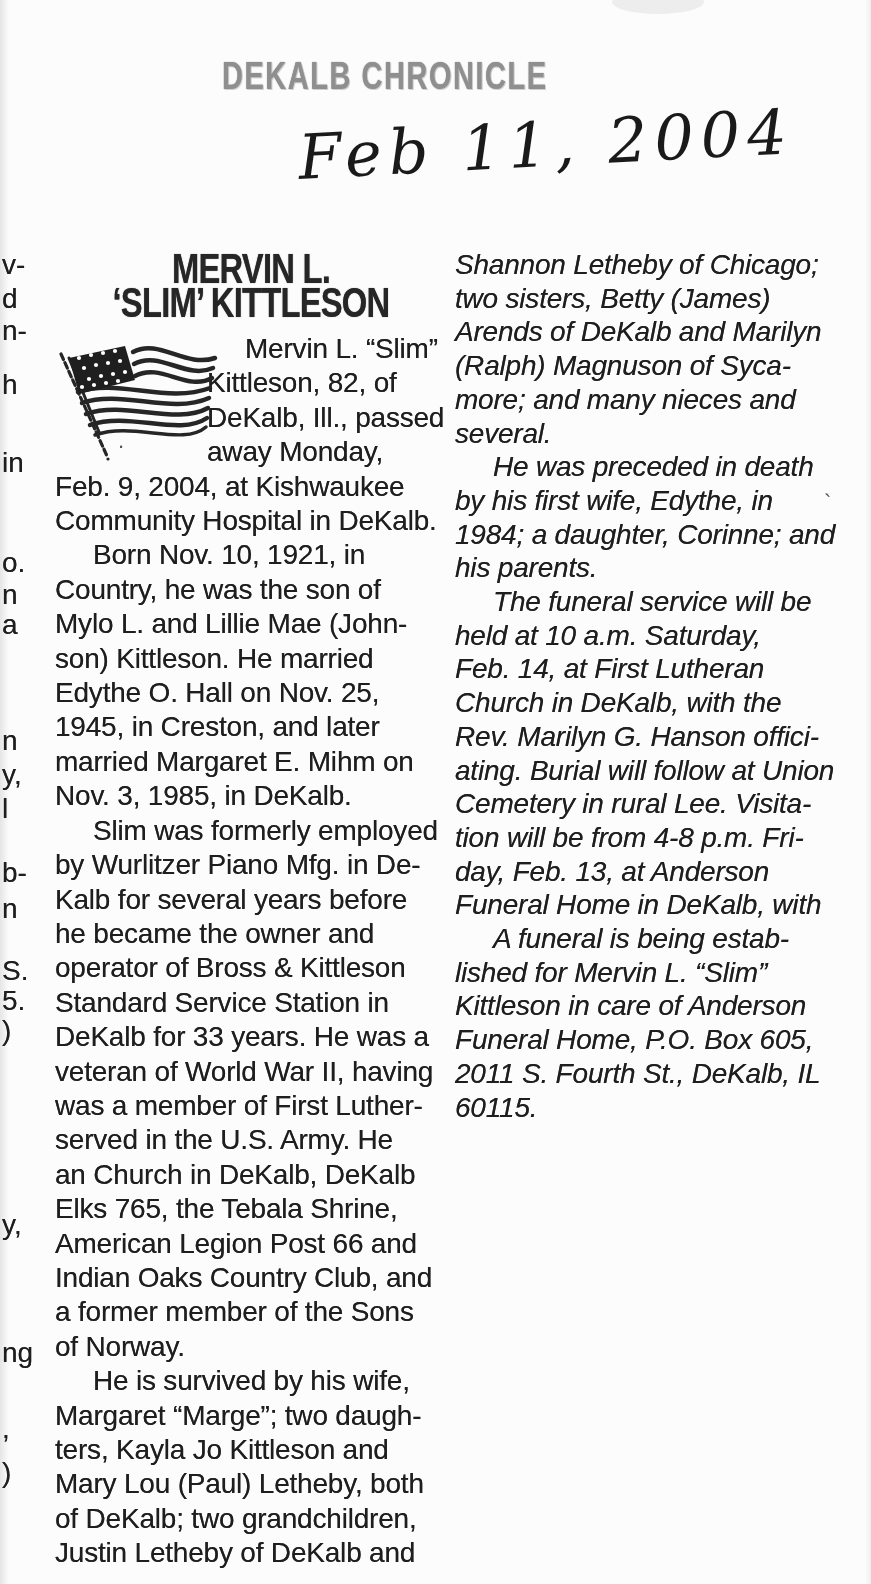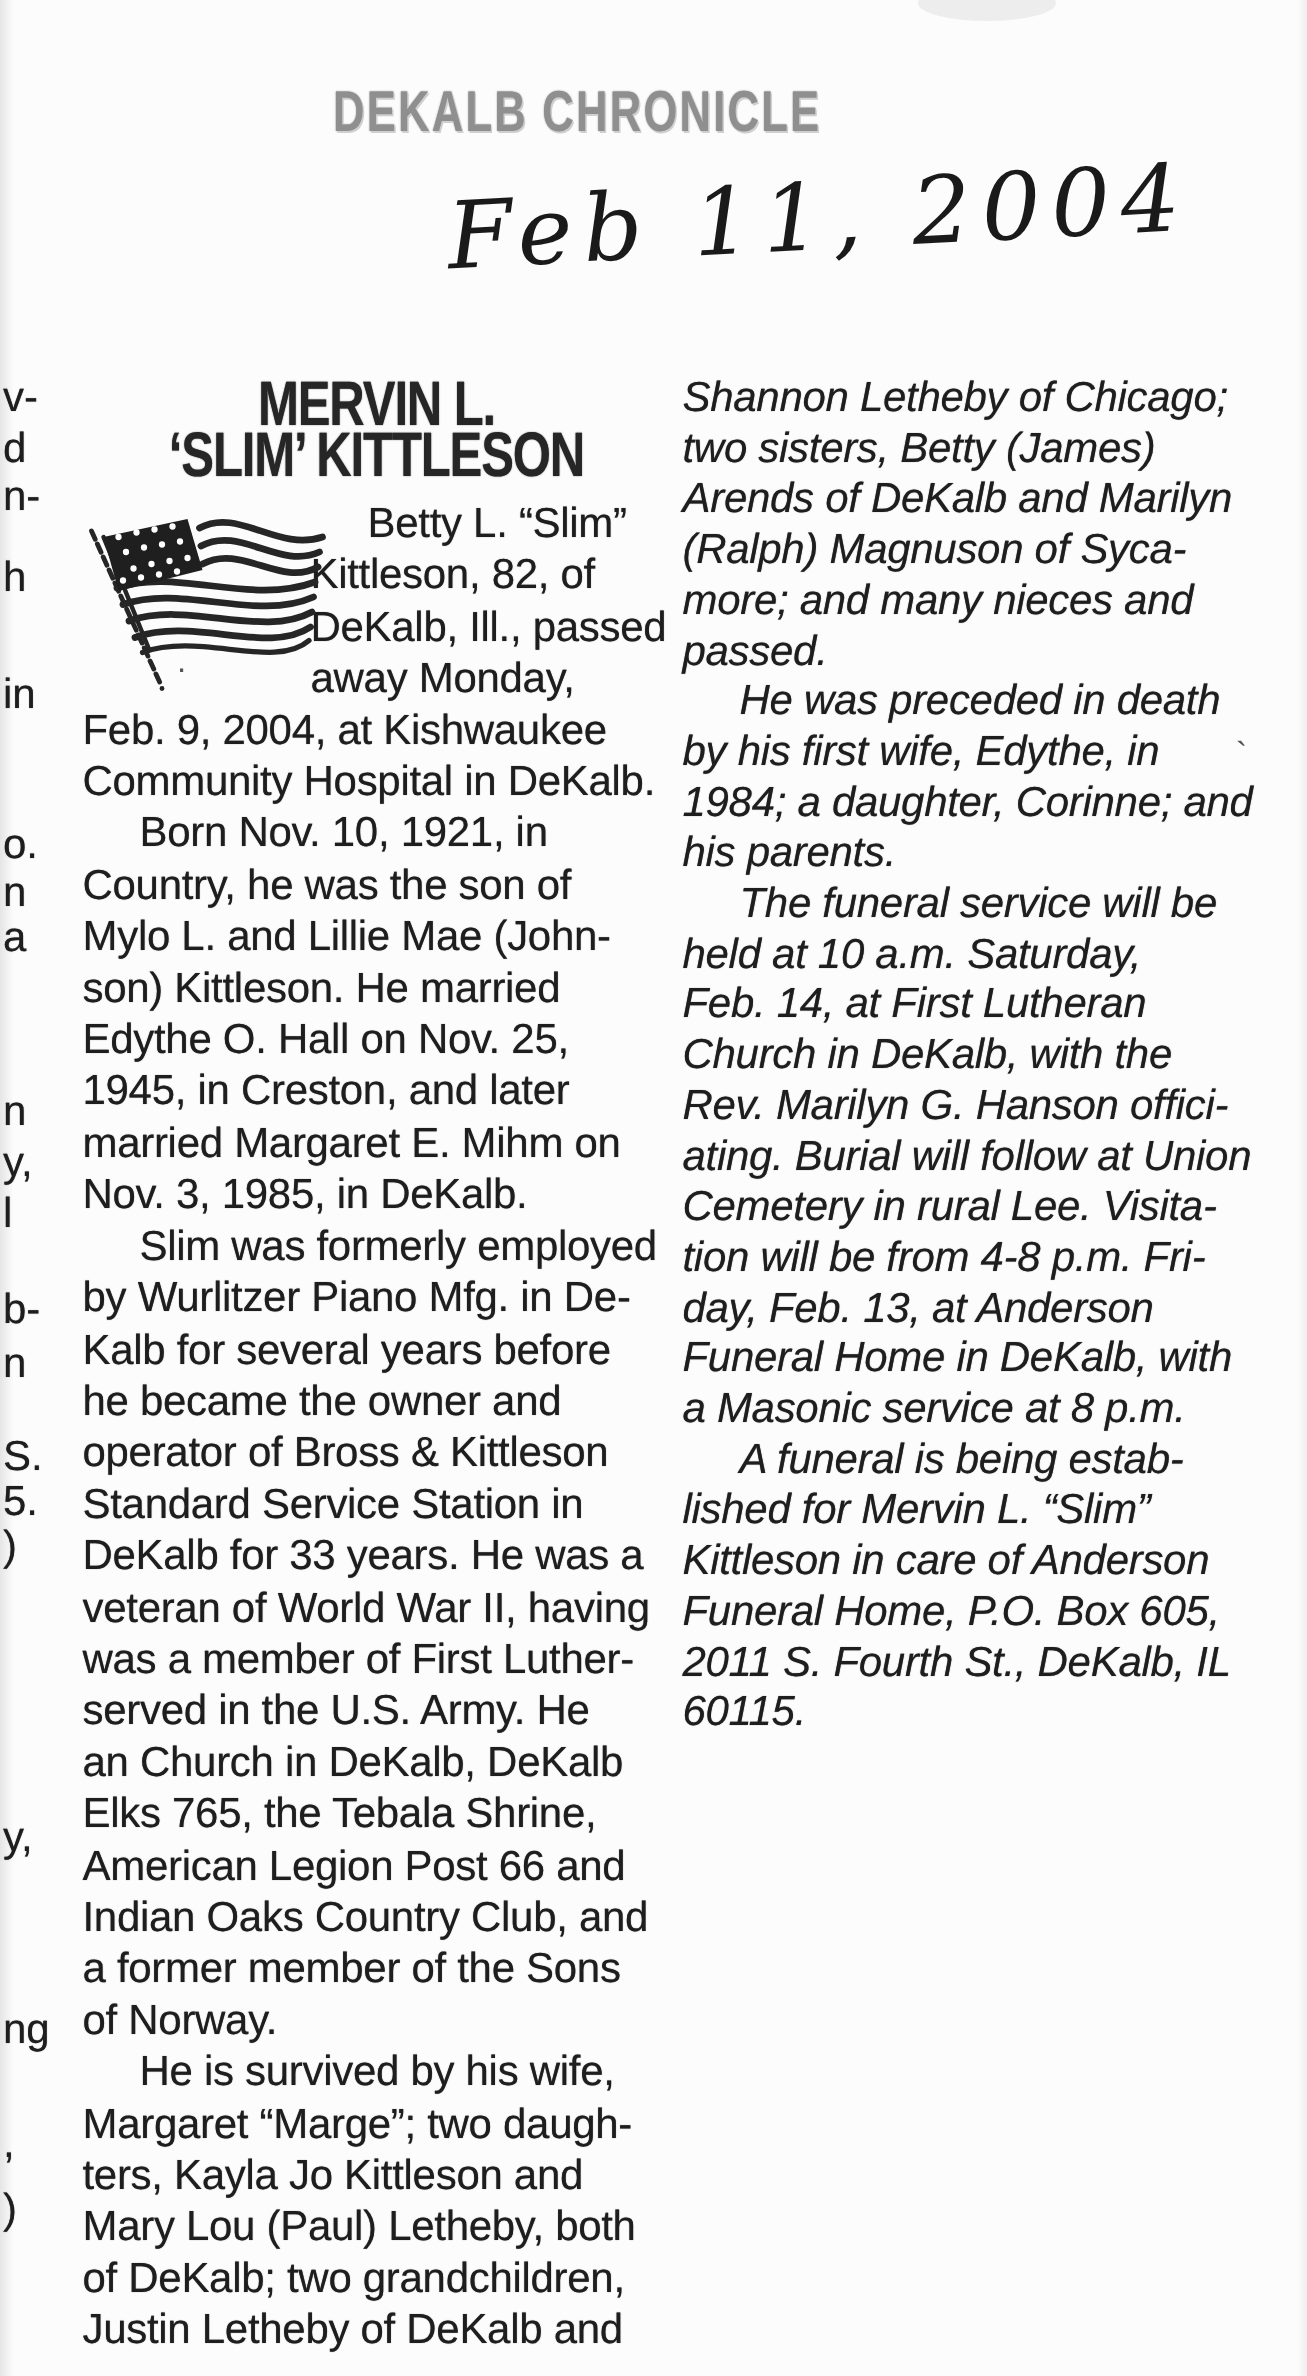--- a/index.html
+++ b/index.html
@@ -108,21 +108,21 @@
             <circle cx="66" cy="46" r="2.1"></circle>
               <circle cx="78" cy="44" r="2.1"></circle>
             <circle cx="35" cy="59" r="2.1"></circle>
               <circle cx="47" cy="57" r="2.1"></circle>
             <circle cx="59" cy="55" r="2.1"></circle>
               <circle cx="71" cy="53" r="2.1"></circle>
           </g>
         </svg>
       </span>
       <div>
-          <div class="tl">Betty L. “Slim”</div>
+          <div class="tl">Mervin L. “Slim”</div>
           <div class="tl">Kittleson, 82, of</div>
           <div class="tl">DeKalb, Ill., passed</div>
           <div class="tl">away Monday,</div>
         </div>
     </div>
     <div class="para">
         <div class="tl">Feb. 9, 2004, at Kishwaukee</div>
         <div class="tl">Community Hospital in DeKalb.</div>
       </div>
     <div class="para indent">
@@ -163,40 +163,39 @@
       </div>
   </div>
 
   <div class="colR">
     <div class="para">
         <div class="tl">Shannon Letheby of Chicago;</div>
         <div class="tl">two sisters, Betty (James)</div>
         <div class="tl">Arends of DeKalb and Marilyn</div>
         <div class="tl">(Ralph) Magnuson of Syca-</div>
         <div class="tl">more; and many nieces and</div>
-        <div class="tl">passed.</div>
+        <div class="tl">several.</div>
       </div>
     <div class="para indent">
         <div class="tl">He was preceded in death</div>
         <div class="tl">by his first wife, Edythe, in</div>
         <div class="tl">1984; a daughter, Corinne; and</div>
         <div class="tl">his parents.</div>
       </div>
     <div class="para indent">
         <div class="tl">The funeral service will be</div>
         <div class="tl">held at 10 a.m. Saturday,</div>
         <div class="tl">Feb. 14, at First Lutheran</div>
         <div class="tl">Church in DeKalb, with the</div>
         <div class="tl">Rev. Marilyn G. Hanson offici-</div>
         <div class="tl">ating. Burial will follow at Union</div>
         <div class="tl">Cemetery in rural Lee. Visita-</div>
         <div class="tl">tion will be from 4-8 p.m. Fri-</div>
         <div class="tl">day, Feb. 13, at Anderson</div>
         <div class="tl">Funeral Home in DeKalb, with</div>
-        <div class="tl">a Masonic service at 8 p.m.</div>
         <div class="tl" style="text-indent: 38px;">A funeral is being estab-</div>
         <div class="tl">lished for Mervin L. “Slim”</div>
         <div class="tl">Kittleson in care of Anderson</div>
         <div class="tl">Funeral Home, P.O. Box 605,</div>
         <div class="tl">2011 S. Fourth St., DeKalb, IL</div>
         <div class="tl">60115.</div>
       </div>
   </div>
 
 </div>

